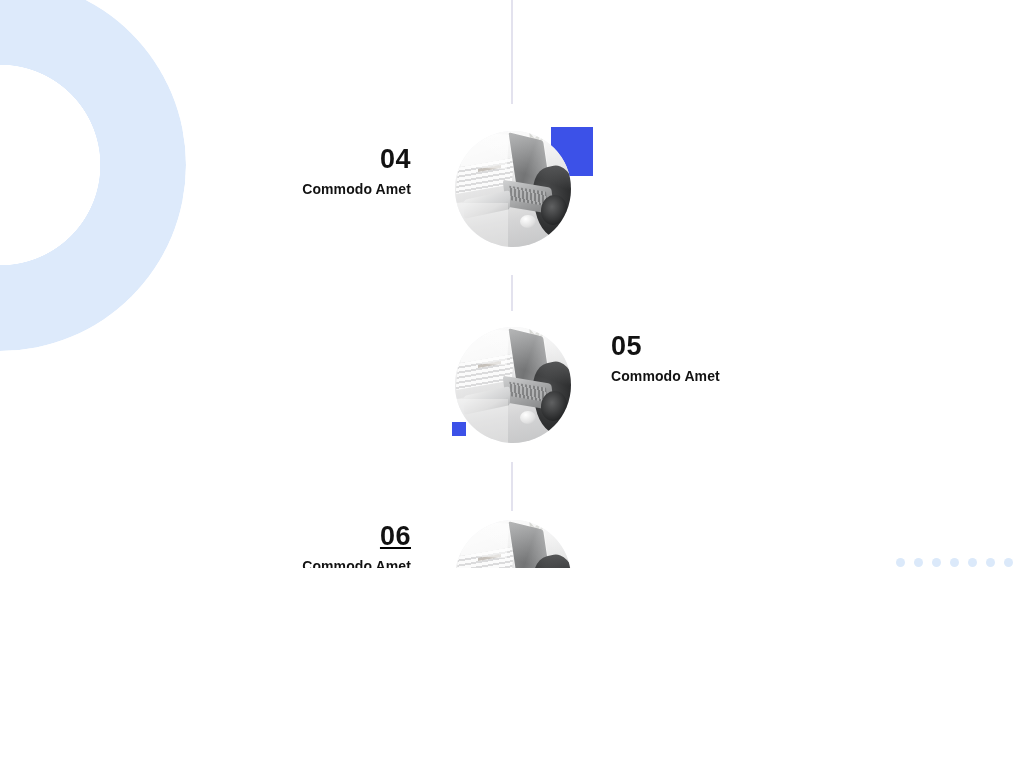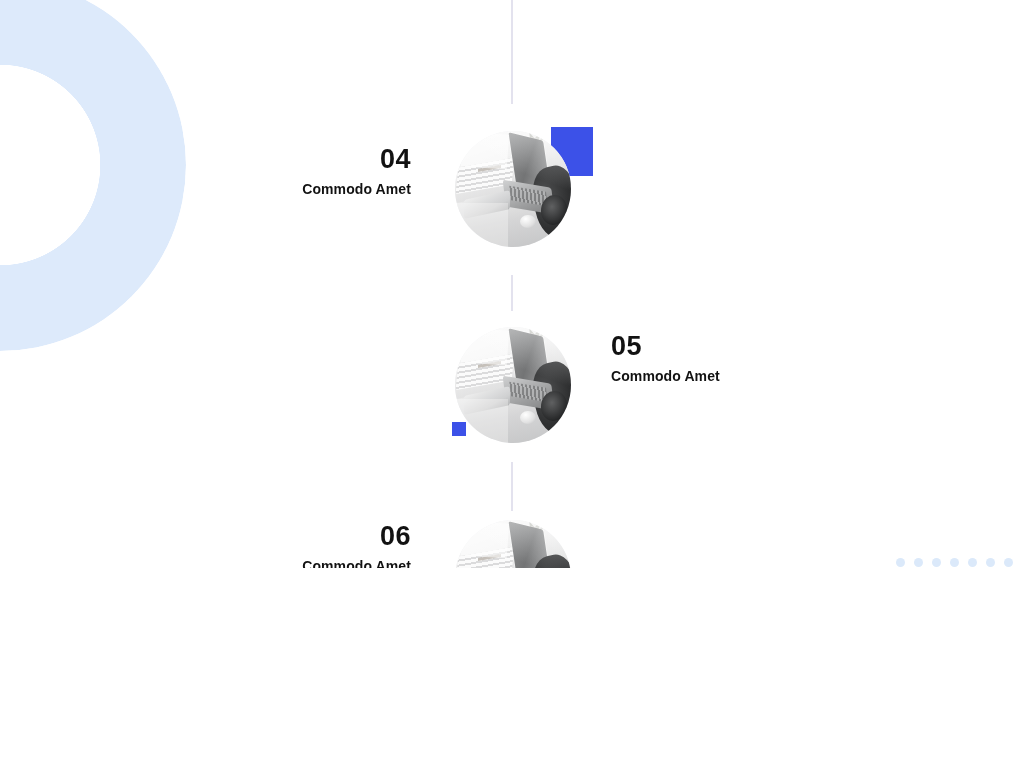--- a/index.html
+++ b/index.html
@@ -234,21 +234,21 @@
   .block .body {
     margin-top: 13px;
     font-size: 11.5px;
     font-weight: 400;
     color: #1c1c1c;
     line-height: 1.32;
   }
 
   .block-04 { left: 180px; top: 146px; width: 231px; text-align: right; }
   .block-05 { left: 611px; top: 333px; width: 340px; text-align: left; }
-  .block-06 { left: 180px; top: 523px; width: 231px; text-align: right; }
+  .block-06 { left: 180px; top: 523px; width: 231px; text-align: right; text-decoration: underline; }
 </style>
 </head>
 <body>
 
 <div class="slide">
 
   <div class="ring"></div>
 
   <div class="dot-grid">
     <i></i>

